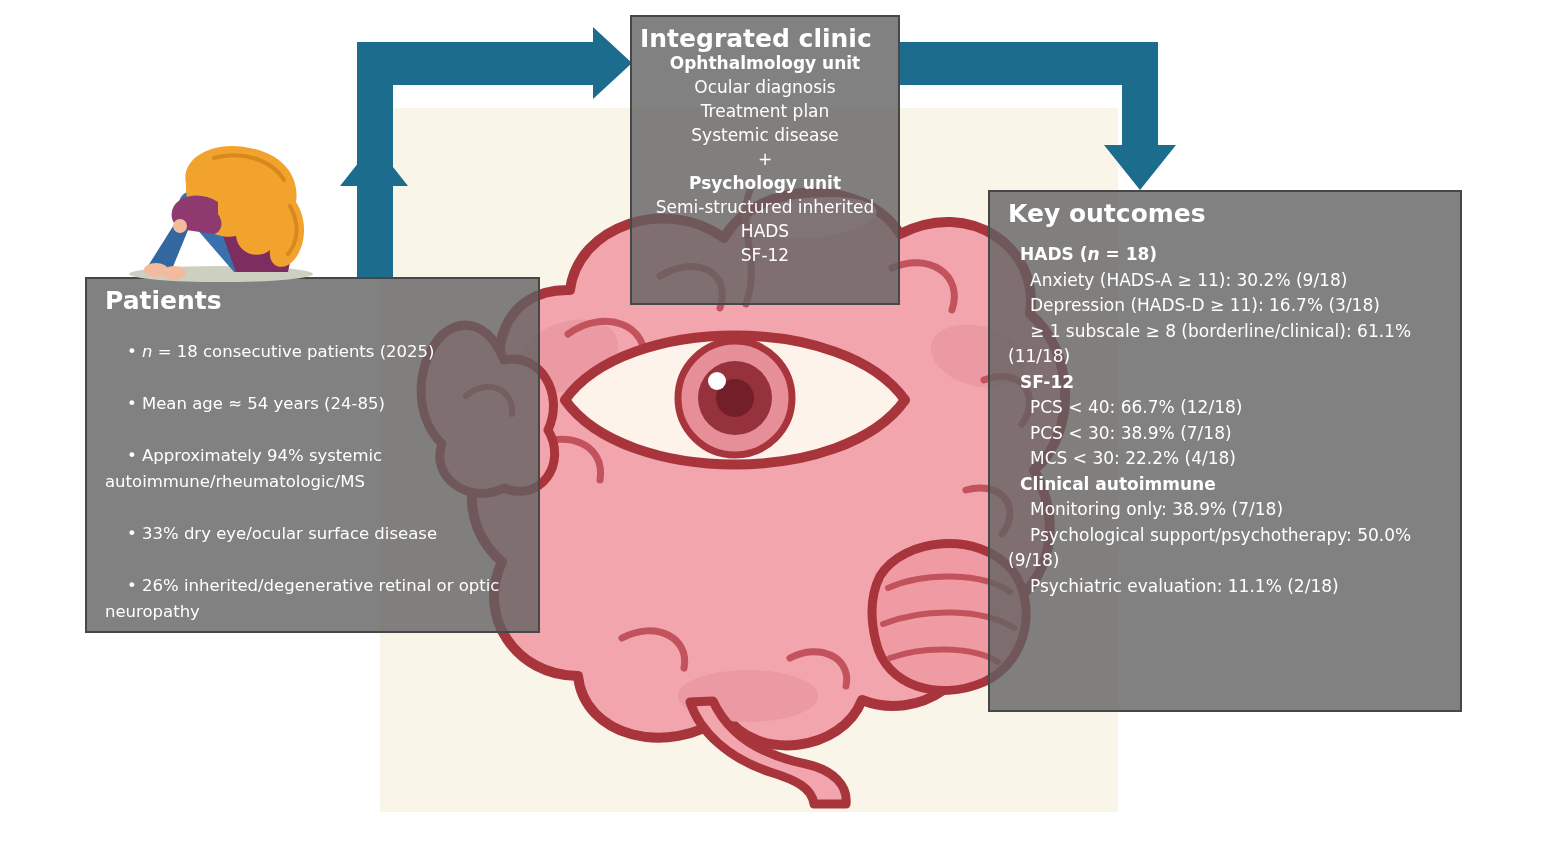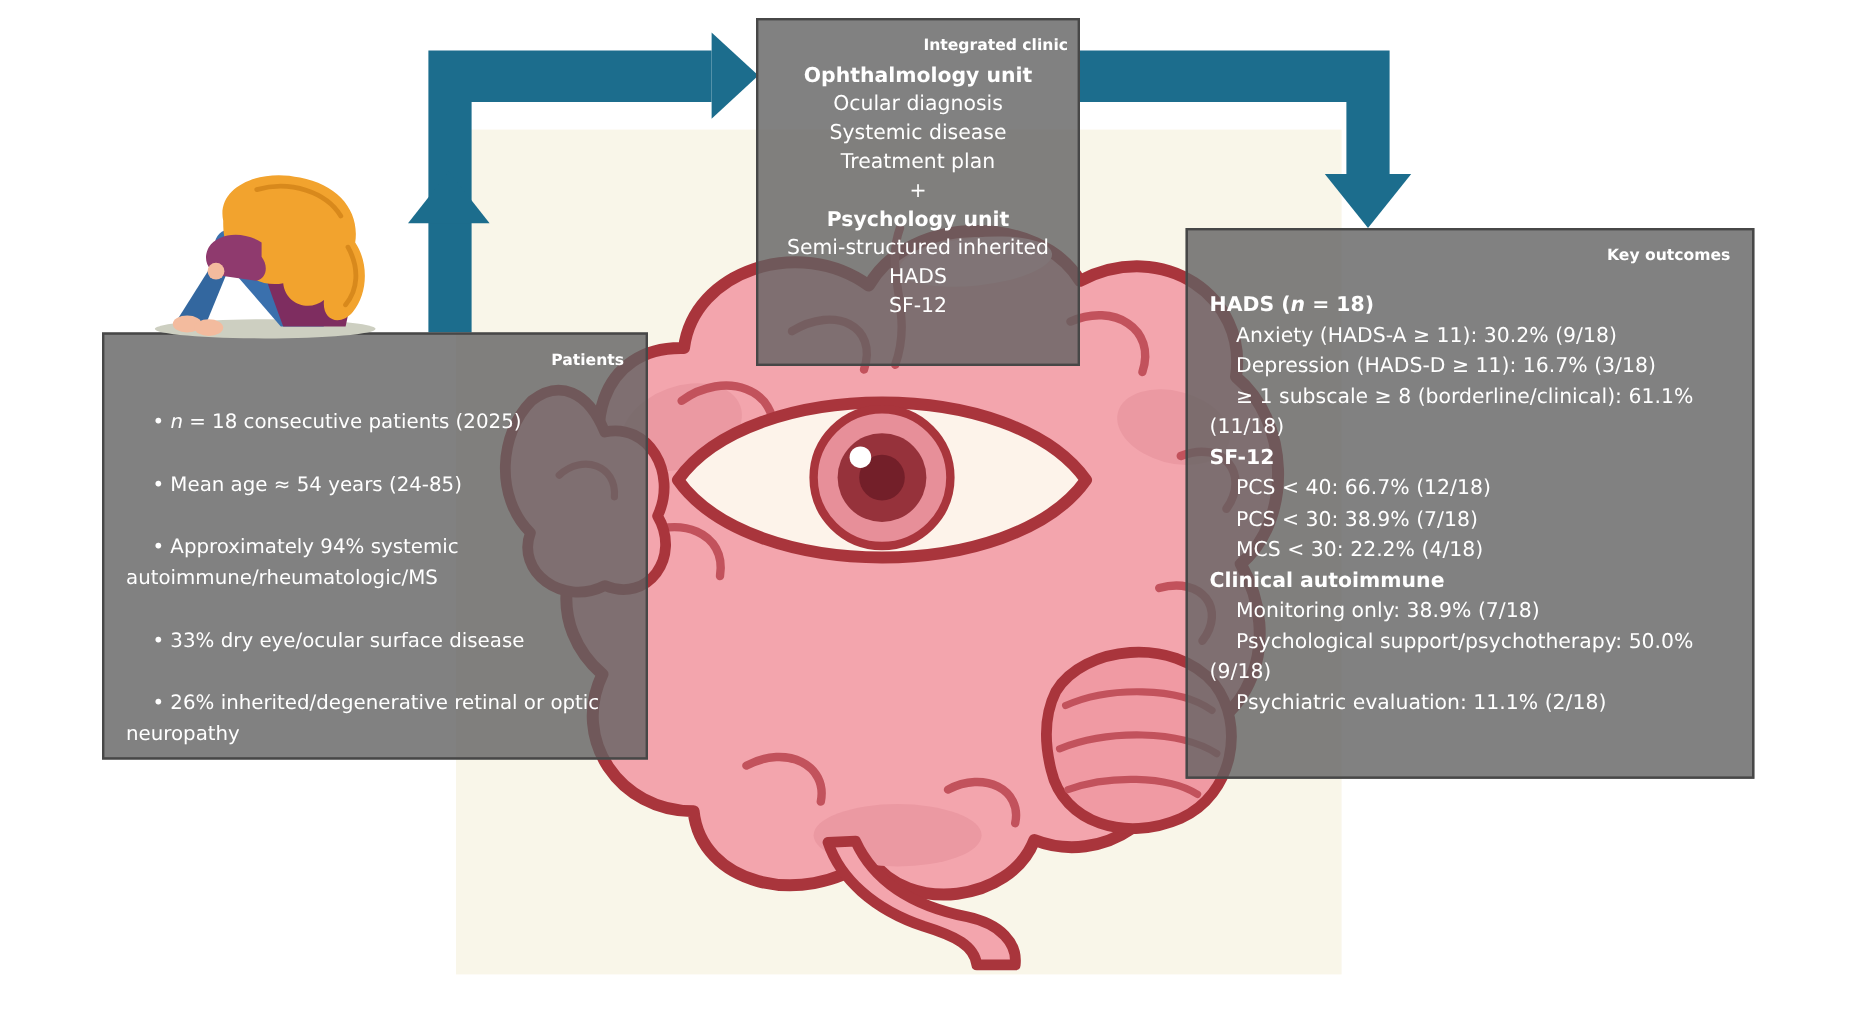--- a/index.html
+++ b/index.html
@@ -15,34 +15,34 @@
   .brain-wrap { position:absolute; left:406px; top:156px; width:674px; height:655px; z-index:2; }
   .arrows { position:absolute; left:0; top:0; width:1550px; height:850px; z-index:3; pointer-events:none; }
   .person-wrap { position:absolute; left:118px; top:140px; width:205px; height:146px; z-index:5; }
 
   .box {
     position:absolute; box-sizing:border-box; z-index:4;
     background:rgba(98,98,98,0.8);
     border:2px solid #474747;
     color:#ffffff;
   }
-  .box-title { margin:0; text-align:right; font-weight:bold; font-size:13px; line-height:24px; }
+  .box-title { margin:0; text-align:left; font-weight:bold; font-size:25px; line-height:24px; }
   .box p { margin:0; }
 
   .patients-box { left:85px; top:277px; width:455px; height:356px; padding:10px 18px; font-size:16.5px; line-height:26px; }
   .patients-box .box-title { margin-bottom:6px; }
   .patients-box .bullet { margin-top:26px; text-indent:22px; }
 
   .clinic-box { left:630px; top:15px; width:270px; height:290px; padding:10px 8px; text-align:center; font-size:17px; line-height:24px; }
   .clinic-box .unit-header { font-weight:bold; }
   .clinic-box .gap-above { }
 
-  .outcomes-box { left:988px; top:190px; width:474px; height:459px; padding:10px 18px; font-size:17px; line-height:25.5px; }
+  .outcomes-box { left:988px; top:190px; width:474px; height:522px; padding:10px 18px; font-size:17px; line-height:25.5px; }
   .outcomes-box .box-title { margin-bottom:16px; }
-  .outcomes-box .hdr { font-weight:bold; }
+  .outcomes-box .hdr { font-weight:bold;margin-left:12px; }
   .outcomes-box .item { text-indent:22px; }
 </style>
 </head>
 <body>
 
 <div class="canvas">
 
   <div class="cream-panel"></div>
 
   <div class="brain-wrap">
@@ -106,22 +106,22 @@
     <p class="bullet">• Mean age ≈ 54 years (24-85)</p>
     <p class="bullet">• Approximately 94% systemic autoimmune/rheumatologic/MS</p>
     <p class="bullet">• 33% dry eye/ocular surface disease</p>
     <p class="bullet">• 26% inherited/degenerative retinal or optic neuropathy</p>
   </section>
 
   <section class="box clinic-box">
     <h2 class="box-title">Integrated clinic</h2>
     <p class="unit-header gap-above">Ophthalmology unit</p>
     <p>Ocular diagnosis</p>
+    <p>Treatment plan</p>
     <p>Systemic disease</p>
-    <p>Treatment plan</p>
     <p>+</p>
     <p class="unit-header">Psychology unit</p>
     <p>Semi-structured inherited</p>
     <p>HADS</p>
     <p>SF-12</p>
   </section>
 
   <section class="box outcomes-box">
     <h2 class="box-title">Key outcomes</h2>
     <p class="hdr"><span>HADS (</span><i>n</i><span> = 18)</span></p>

